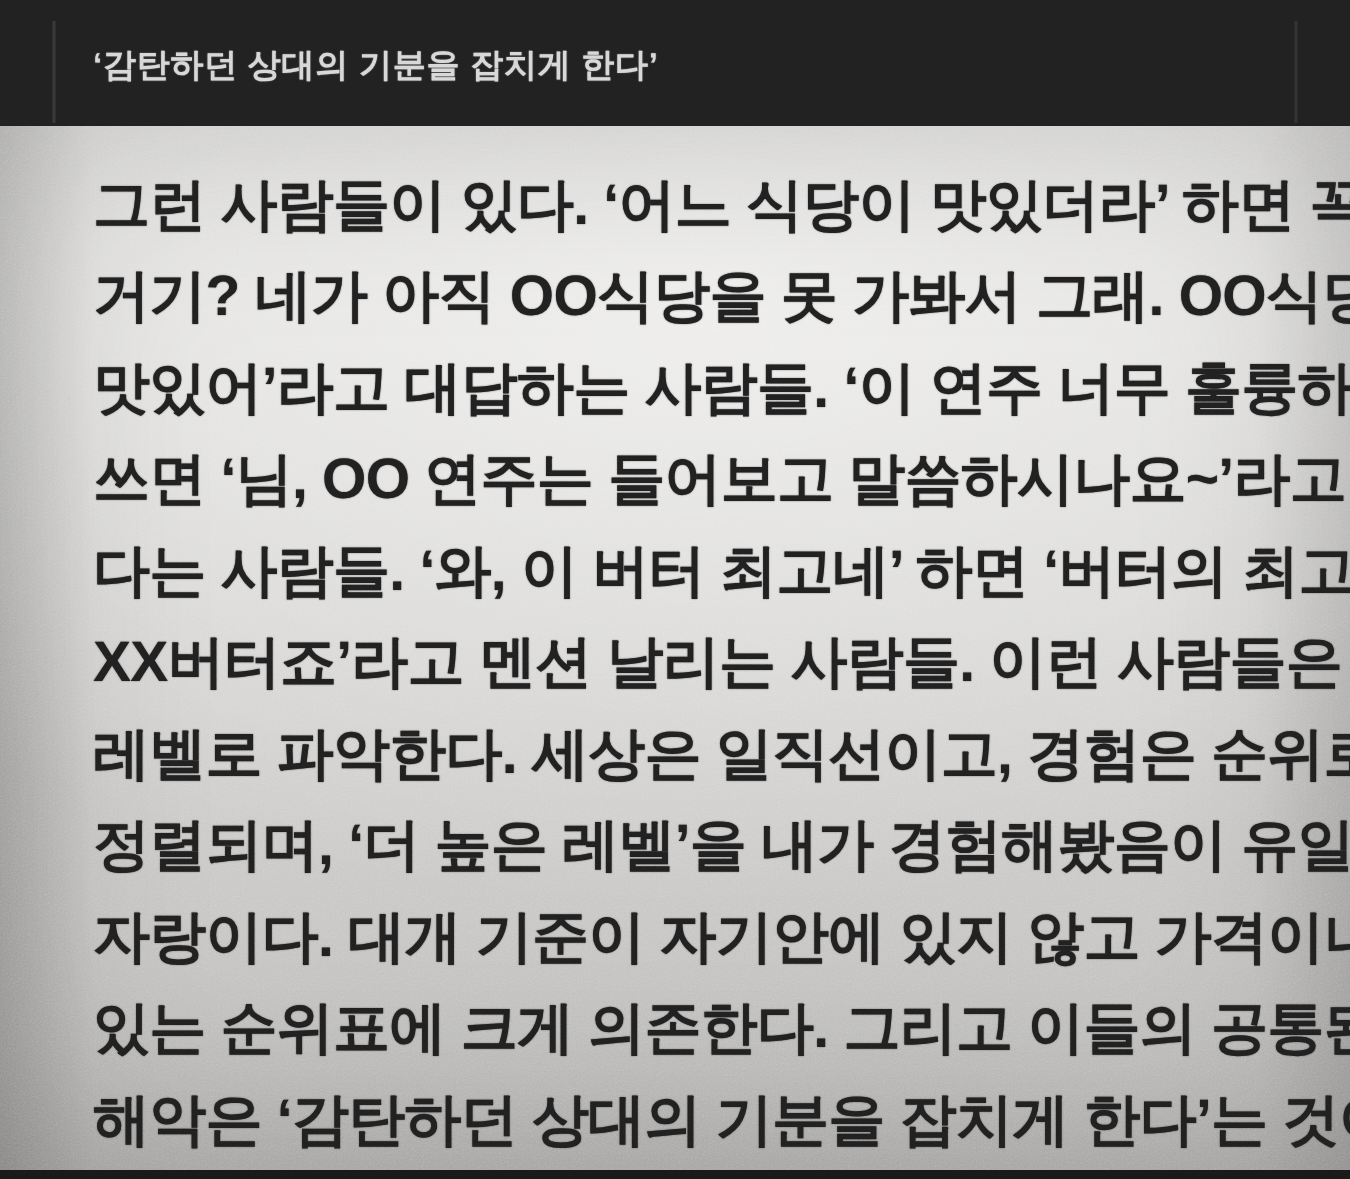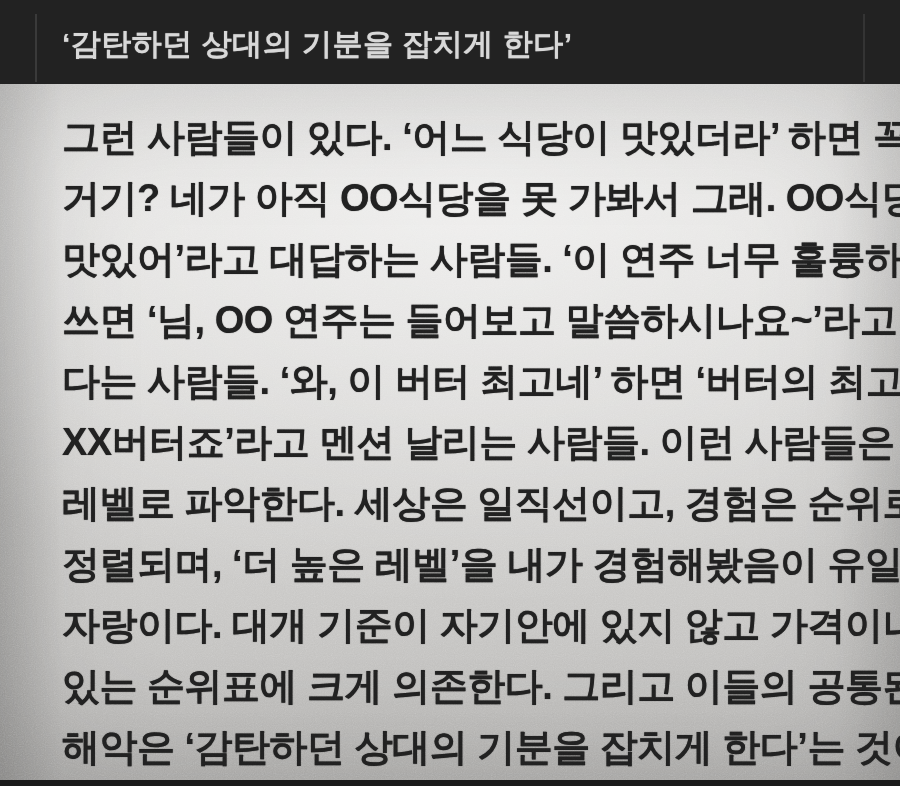--- a/index.html
+++ b/index.html
@@ -21,21 +21,21 @@
     width: 900px;
     height: 84px;
     background: #222222;
   }
   .header-title {
     position: absolute;
     left: 62px;
     top: 50%;
     transform: translateY(-44%);
     color: #d8d8d8;
-    font-size: 30px;
+    font-size: 22px;
     font-weight: 600;
     letter-spacing: 0.5px;
     white-space: nowrap;
     text-shadow: 0 0 1px rgba(230,230,230,0.55);
     filter: blur(0.3px);
   }
   .header-rule {
     position: absolute;
     top: 14px;
     width: 2px;

